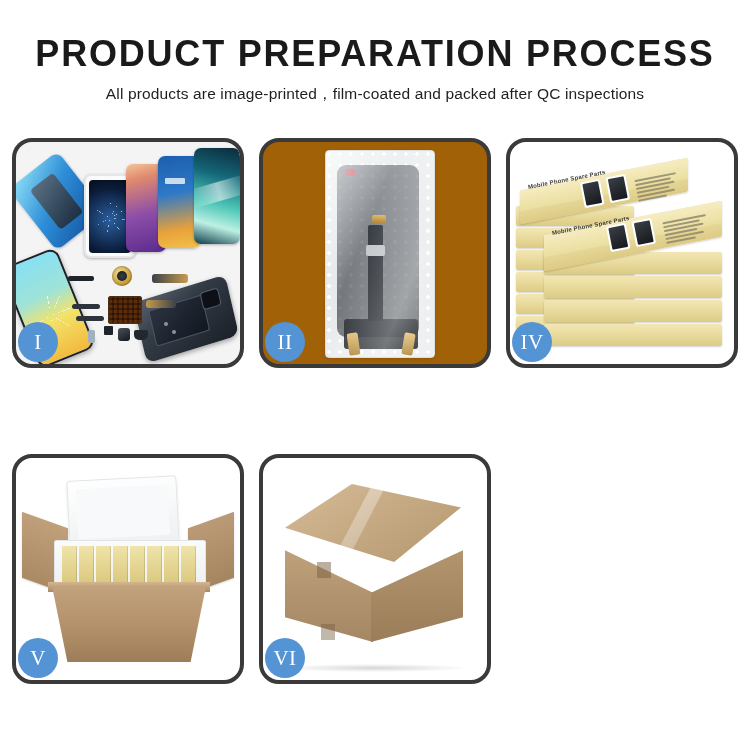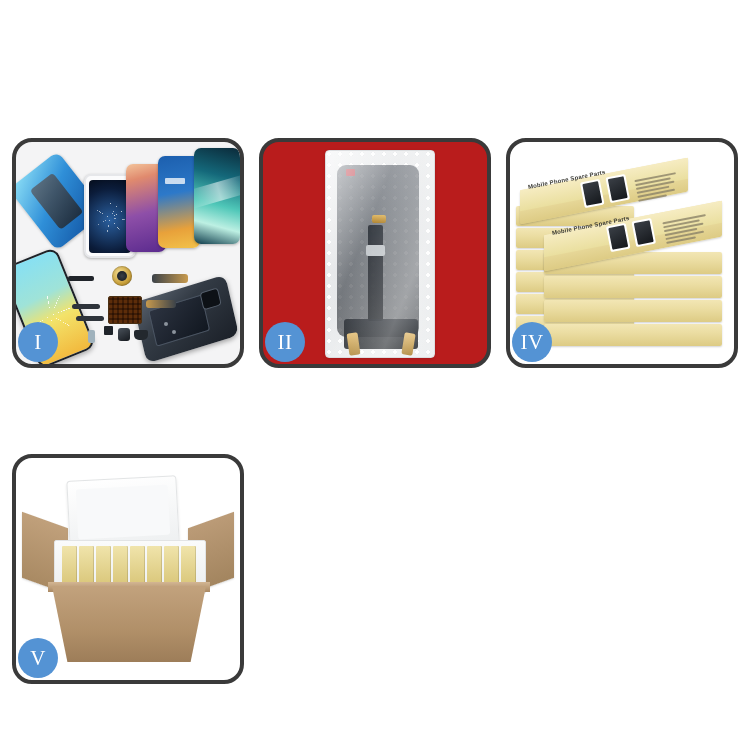--- a/index.html
+++ b/index.html
@@ -204,21 +204,21 @@
   .pt.flexB { width: 30px; height: 8px; background: linear-gradient(90deg,#c79a4e,#3b4249); border-radius: 3px; }
   .pt.cable { width: 28px; height: 5px; background: #2e343b; border-radius: 3px; }
   .pt.smallsq { width: 9px; height: 9px; background: #1f242a; border-radius: 1px; }
   .pt.cam   { width: 12px; height: 13px; border-radius: 3px;
               background: linear-gradient(150deg,#4a525b,#15191e); }
   .pt.btn   { width: 7px; height: 13px; border-radius: 2px; background: #9fb2bd; }
   .pt.spk   { width: 14px; height: 10px; border-radius: 2px 2px 5px 5px; background: #23282e; }
   .pt.screw { width: 4px; height: 4px; border-radius: 50%; background: #8b939c; }
 
   
-  .p2 { background: #b91c1c; }
+  .p2 { background: #a16207; }
   .p2 .bubble-bag {
     position: absolute; left: 62px; top: 8px; width: 108px; height: 206px;
     background:
       radial-gradient(circle at 3px 3px, rgba(255,255,255,.95) 1.6px, rgba(210,214,218,.35) 2.2px, transparent 2.6px) 0 0 / 11px 11px,
       linear-gradient(160deg,#f2f3f4 0%, #e4e6e8 50%, #eef0f1 100%);
     border: 1px solid #dcdee0;
     border-radius: 4px;
     box-shadow: 0 1px 3px rgba(0,0,0,.12);
     overflow: hidden;
   }
@@ -438,20 +438,24 @@
   .p6 .shadow {
     position: absolute; left: 18px; bottom: 8px; width: 186px; height: 8px;
     background: radial-gradient(ellipse at center, rgba(0,0,0,.16), transparent 72%);
   }
 </style>
 </head>
 <body>
 
 <div id="page">
 
+  <div id="header">
+    <div id="title">PRODUCT PREPARATION PROCESS</div>
+    <div id="subtitle">All products are image-printed，film-coated and packed after QC inspections</div>
+  </div>
 
   <div id="grid">
 
     <div class="panel p1">
       <div class="photo">
 
         <div class="row-screens">
           <div class="scr s1"></div>
           <div class="scr s2">
               <div class="inner"></div>
@@ -579,15 +583,27 @@
           <div class="yr"></div>
           <div class="yr"></div>
           <div class="yr"></div>
         </div>
         <div class="carton-rim"></div>
         <div class="carton-front"></div>
       </div>
       <div class="badge">V</div>
     </div>
 
+    <div class="panel p6">
+      <div class="photo">
+        <div class="top"></div>
+        <div class="tape"></div>
+        <div class="left"></div>
+        <div class="right"></div>
+        <div class="tab1"></div>
+        <div class="tab2"></div>
+        <div class="shadow"></div>
+      </div>
+      <div class="badge">VI</div>
+    </div>
 
   </div>
 </div>
 
 </body></html>

